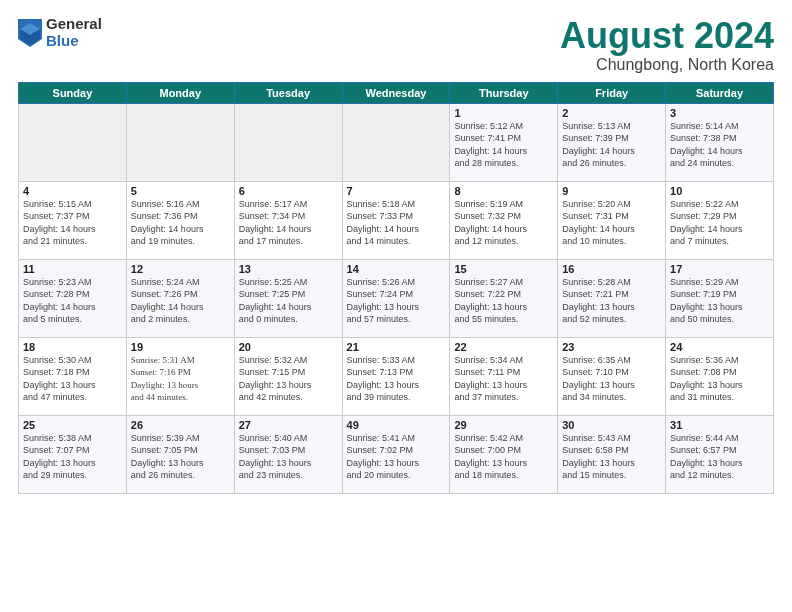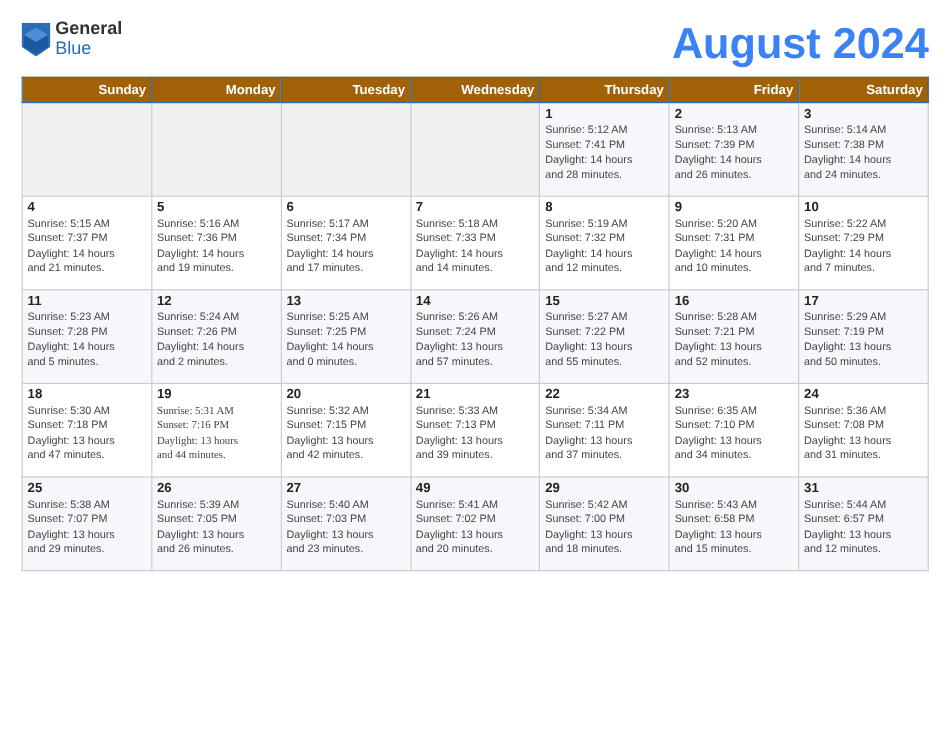--- a/index.html
+++ b/index.html
@@ -31,52 +31,52 @@
       flex-direction: column;
       line-height: 1.1;
     }
     .logo-general {
       font-size: 15px;
       font-weight: bold;
       color: #333;
     }
     .logo-blue {
       font-size: 15px;
-      font-weight: normal;
+      font-weight: bold;
       color: #2a6db5;
     }
     .logo-icon {
       width: 24px;
       height: 28px;
     }
     .title-block {
       text-align: right;
     }
     .title-month {
       font-size: 36px;
       font-weight: bold;
-      color: #3b82f6;
+      color: #0f766e;
       line-height: 1.1;
     }
     .title-location {
       font-size: 16px;
       color: #444;
     }
     .calendar {
       width: 100%;
       border-collapse: collapse;
       table-layout: fixed;
     }
     .calendar th {
-      background: #a16207;
+      background: #0f766e;
       color: #fff;
       font-size: 11px;
       font-weight: bold;
       padding: 4px 4px;
-      text-align: right;
+      text-align: center;
       border: 1px solid #2a6db5;
     }
     .calendar td {
       border: 1px solid #ccc;
       vertical-align: top;
       padding: 3px 4px;
       font-size: 9.5px;
       color: #333;
       height: 78px;
       background: #fff;
@@ -114,20 +114,21 @@
         <polygon points="12,4 22,10 22,20 12,26 2,20 2,10" fill="#1a5aa0"></polygon>
         <polygon points="12,4 22,10 12,16 2,10" fill="#4a8fd5"></polygon>
       </svg>
       <div class="logo-text">
         <span class="logo-general">General</span>
         <span class="logo-blue">Blue</span>
       </div>
     </div>
     <div class="title-block">
       <div class="title-month">August 2024</div>
+      <div class="title-location">Chungbong, North Korea</div>
     </div>
   </div>
 
   <table class="calendar">
     <thead>
       <tr>
         <th>Sunday</th>
         <th>Monday</th>
         <th>Tuesday</th>
         <th>Wednesday</th>

